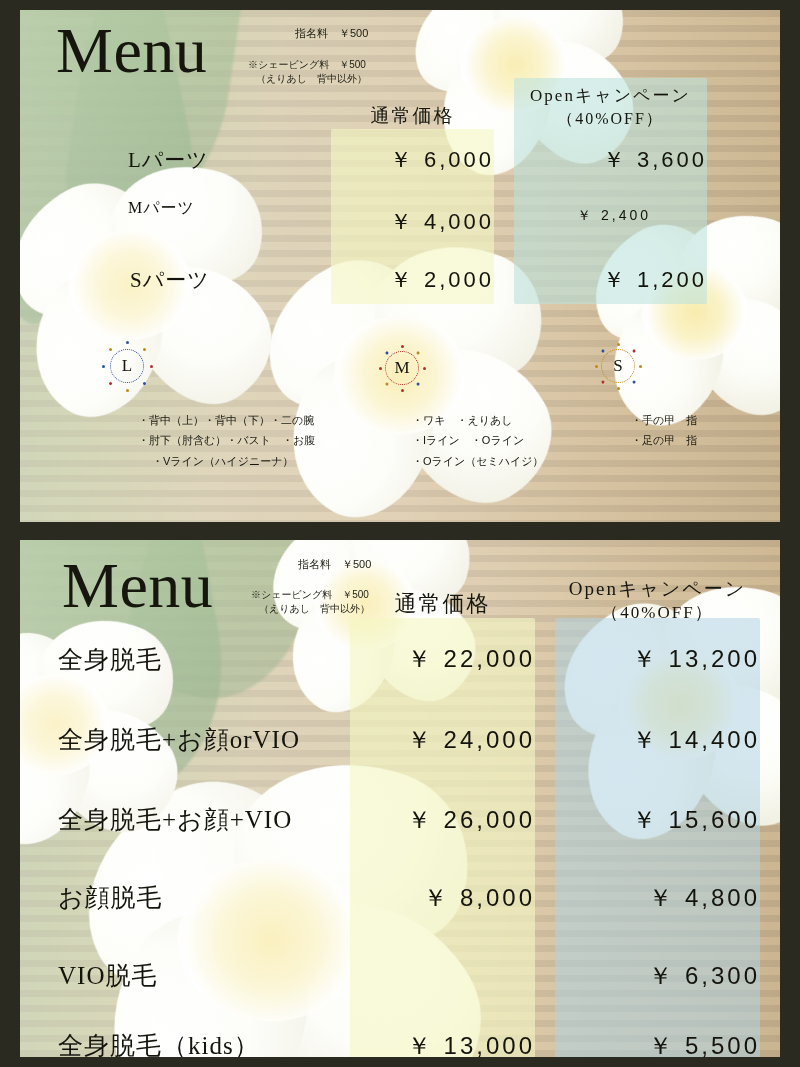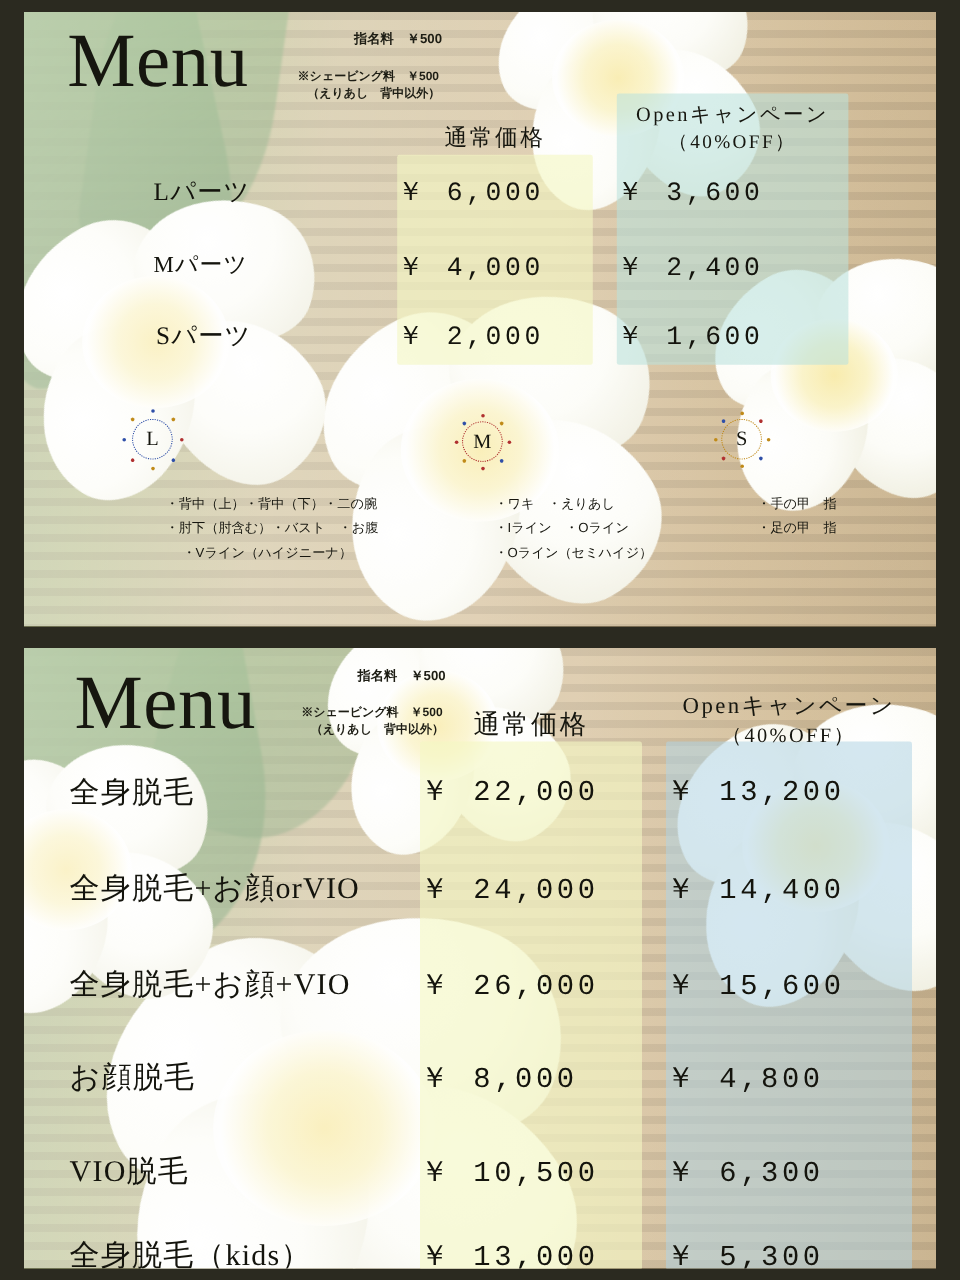--- a/index.html
+++ b/index.html
@@ -70,21 +70,21 @@
 
   
   .menu-title {
     position: absolute;
     font-family: "Liberation Serif", serif;
     font-weight: 400;
     color: #16160f;
     letter-spacing: 0.5px;
     line-height: 1;
   }
-  .tiny { position: absolute; color: #1d1d14; line-height: 1.35; font-weight: bold; }
+  .tiny { position: absolute; color: #1d1d14; line-height: 1.35; }
 
   .col-head {
     position: absolute;
     text-align: center;
     color: #16160f;
     font-family: "Liberation Serif", serif;
     letter-spacing: 2px;
     line-height: 1.25;
   }
 
@@ -100,23 +100,23 @@
   .row-label {
     position: absolute;
     color: #14140d;
     font-family: "Liberation Serif", serif;
     letter-spacing: 1px;
     white-space: nowrap;
   }
   .price {
     position: absolute;
     color: #14140d;
-    font-family: Liberation Mono, monospace;
+    font-family: Liberation Sans, sans-serif;
     letter-spacing: 3px;
-    text-align: left;
+    text-align: right;
     white-space: nowrap;
   }
 
   
   .badge {
     position: absolute;
     width: 34px; height: 34px;
     border-radius: 50%;
     display: flex; align-items: center; justify-content: center;
     font-family: "Liberation Serif", serif;
@@ -196,27 +196,27 @@
       <div class="tiny" style="left:236px;top:62px;font-size:10px;">（えりあし　背中以外）</div>
 
       <div class="col-head" style="left:311px;top:94px;width:163px;font-size:19px;">通常価格</div>
       <div class="col-head" style="left:484px;top:75px;width:213px;font-size:17px;">Openキャンペーン</div>
       <div class="col-head" style="left:484px;top:99px;width:213px;font-size:16px;">（40%OFF）</div>
 
       <div class="row-label" style="left:108px;top:136px;font-size:21px;">Lパーツ</div>
       <div class="price" style="left:311px;top:135px;width:163px;font-size:22px;">￥ 6,000</div>
       <div class="price" style="left:494px;top:135px;width:193px;font-size:22px;">￥ 3,600</div>
 
-      <div class="row-label" style="left:108px;top:198px;font-size:19px;">Mパーツ</div>
+      <div class="row-label" style="left:108px;top:188px;font-size:16px;">Mパーツ</div>
       <div class="price" style="left:311px;top:197px;width:163px;font-size:22px;">￥ 4,000</div>
-      <div class="price" style="left:494px;top:197px;width:153px;font-size:22px;">￥ 2,400</div>
+      <div class="price" style="left:478px;top:197px;width:153px;font-size:14px;">￥ 2,400</div>
 
       <div class="row-label" style="left:110px;top:256px;font-size:21px;">Sパーツ</div>
       <div class="price" style="left:311px;top:255px;width:163px;font-size:22px;">￥ 2,000</div>
-      <div class="price" style="left:494px;top:255px;width:193px;font-size:22px;">￥ 1,600</div>
+      <div class="price" style="left:494px;top:255px;width:193px;font-size:22px;">￥ 1,200</div>
 
       <div class="burst" style="left:80px;top:329px;">
         <i style="background:#2f4fa8;transform:translate(0,-24px)"></i>
         <i style="background:#c08a18;transform:rotate(45deg) translate(0,-24px)"></i>
         <i style="background:#b03030;transform:rotate(90deg) translate(0,-24px)"></i>
         <i style="background:#2f4fa8;transform:rotate(135deg) translate(0,-24px)"></i>
         <i style="background:#c08a18;transform:rotate(180deg) translate(0,-24px)"></i>
         <i style="background:#b03030;transform:rotate(225deg) translate(0,-24px)"></i>
         <i style="background:#2f4fa8;transform:rotate(270deg) translate(0,-24px)"></i>
         <i style="background:#c08a18;transform:rotate(315deg) translate(0,-24px)"></i>
@@ -329,22 +329,21 @@
 
       <div class="row-label" style="left:38px;top:263px;font-size:25px;">全身脱毛+お顔+VIO</div>
       <div class="price" style="left:330px;top:264px;width:185px;font-size:24px;">￥ 26,000</div>
       <div class="price" style="left:535px;top:264px;width:205px;font-size:24px;">￥ 15,600</div>
 
       <div class="row-label" style="left:38px;top:341px;font-size:25px;">お顔脱毛</div>
       <div class="price" style="left:330px;top:342px;width:185px;font-size:24px;">￥ 8,000</div>
       <div class="price" style="left:535px;top:342px;width:205px;font-size:24px;">￥ 4,800</div>
 
       <div class="row-label" style="left:38px;top:419px;font-size:25px;">VIO脱毛</div>
-      <div class="price" style="left:330px;top:420px;width:185px;font-size:24px;">￥ 10,500</div>
       <div class="price" style="left:535px;top:420px;width:205px;font-size:24px;">￥ 6,300</div>
 
       <div class="row-label" style="left:38px;top:489px;font-size:25px;">全身脱毛（kids）</div>
       <div class="price" style="left:330px;top:490px;width:185px;font-size:24px;">￥ 13,000</div>
-      <div class="price" style="left:535px;top:490px;width:205px;font-size:24px;">￥ 5,300</div>
+      <div class="price" style="left:535px;top:490px;width:205px;font-size:24px;">￥ 5,500</div>
     </div>
   </div>
 
 </div>
 
 </body></html>

